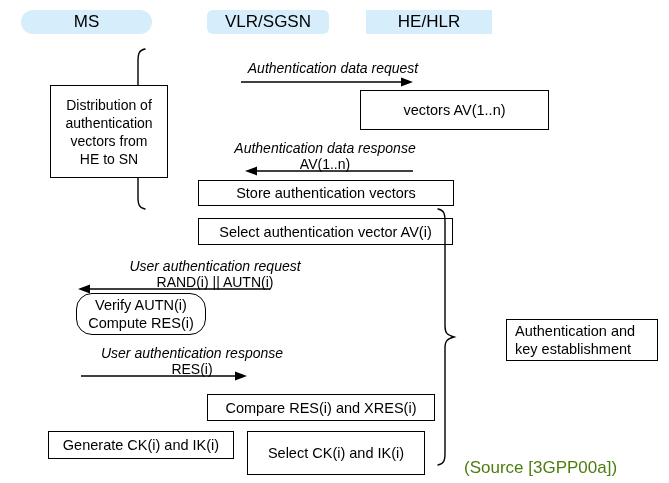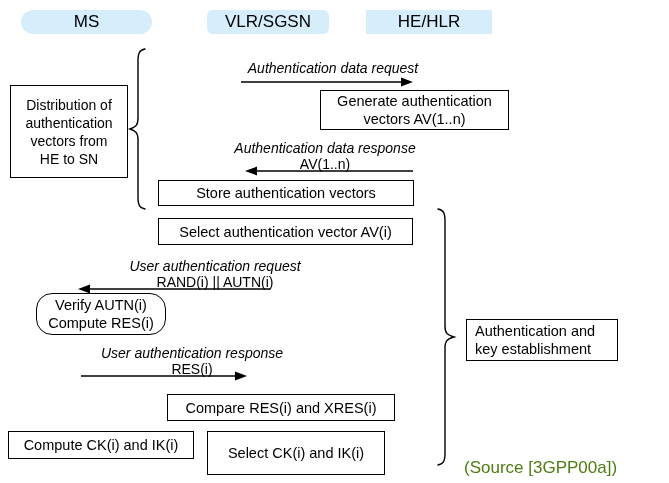--- a/index.html
+++ b/index.html
@@ -32,20 +32,21 @@
     color: #000000;
     font-size: 14.5px;
     text-align: center;
     box-sizing: border-box;
     display: flex;
     flex-direction: column;
     align-items: center;
     justify-content: center;
     line-height: 18px;
     white-space: nowrap;
+    margin-left: 40px;
   }
   .lbl {
     position: absolute;
     color: #000000;
     font-size: 14px;
     white-space: nowrap;
     text-align: center;
   }
   .lbl.ital { font-style: italic; }
   .arrow {
@@ -89,21 +90,20 @@
   <div class="lbl ital" style="left:183px; top:60px; width:300px;">Authentication data request</div>
 
   <div class="arrow" style="left:241px; top:77px; width:172px;">
     <svg width="172" height="10" viewBox="0 0 172 10">
       <line x1="0" y1="5" x2="164" y2="5" stroke="#000" stroke-width="1.6"></line>
       <polygon points="172,5 160,0.6 160,9.4" fill="#000"></polygon>
     </svg>
   </div>
 
   <div class="box" style="left:320px; top:90px; width:189px; height:40px;">
-    <span>Generate authentication</span>
     <span>vectors AV(1..n)</span>
   </div>
 
   <div class="lbl ital" style="left:175px; top:140px; width:300px;">Authentication data response</div>
 
   <div class="lbl" style="left:175px; top:156px; width:300px;">AV(1..n)</div>
 
   <div class="arrow" style="left:245px; top:166px; width:168px;">
     <svg width="168" height="10" viewBox="0 0 168 10">
       <line x1="8" y1="5" x2="168" y2="5" stroke="#000" stroke-width="1.6"></line>
@@ -155,21 +155,21 @@
       <line x1="0" y1="5" x2="158" y2="5" stroke="#000" stroke-width="1.6"></line>
       <polygon points="166,5 154,0.6 154,9.4" fill="#000"></polygon>
     </svg>
   </div>
 
   <div class="box" style="left:167px; top:394px; width:228px; height:27px;">
     <span>Compare RES(i) and XRES(i)</span>
   </div>
 
   <div class="box" style="left:8px; top:431px; width:186px; height:28px;">
-    <span>Compute CK(i) and IK(i)</span>
+    <span>Generate CK(i) and IK(i)</span>
   </div>
 
   <div class="box" style="left:207px; top:431px; width:178px; height:44px;">
     <span>Select CK(i) and IK(i)</span>
   </div>
 
   <div class="src" style="left:464px; top:458px;">(Source [3GPP00a])</div>
 
 </div>
 

